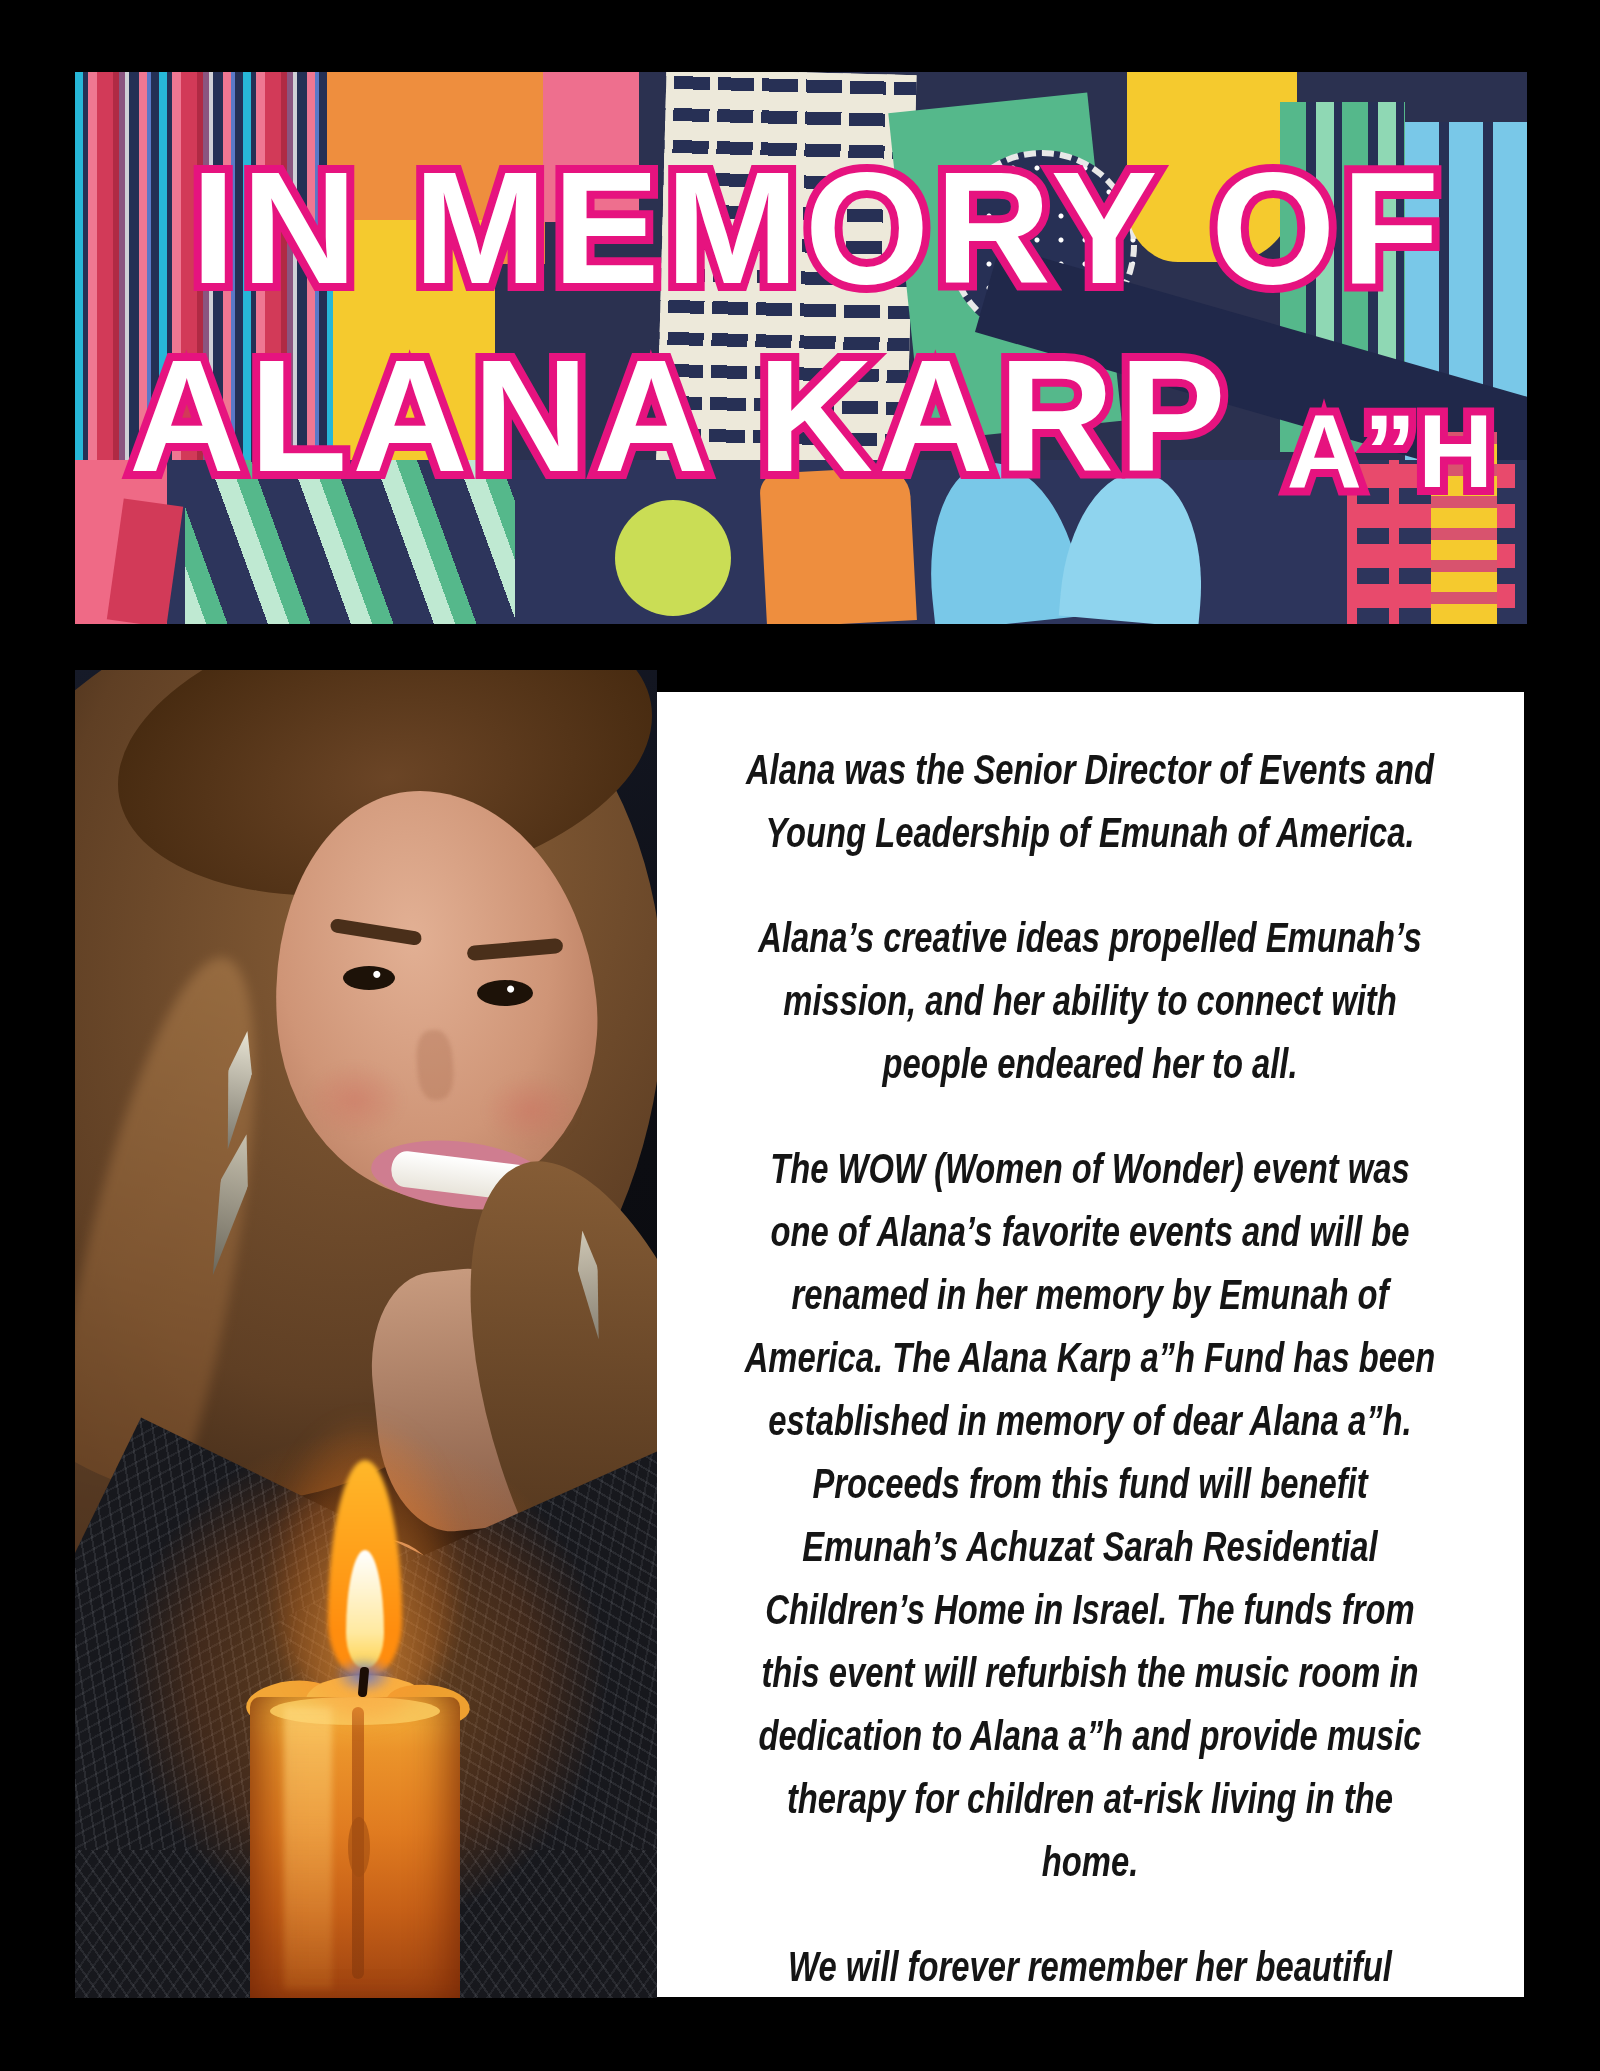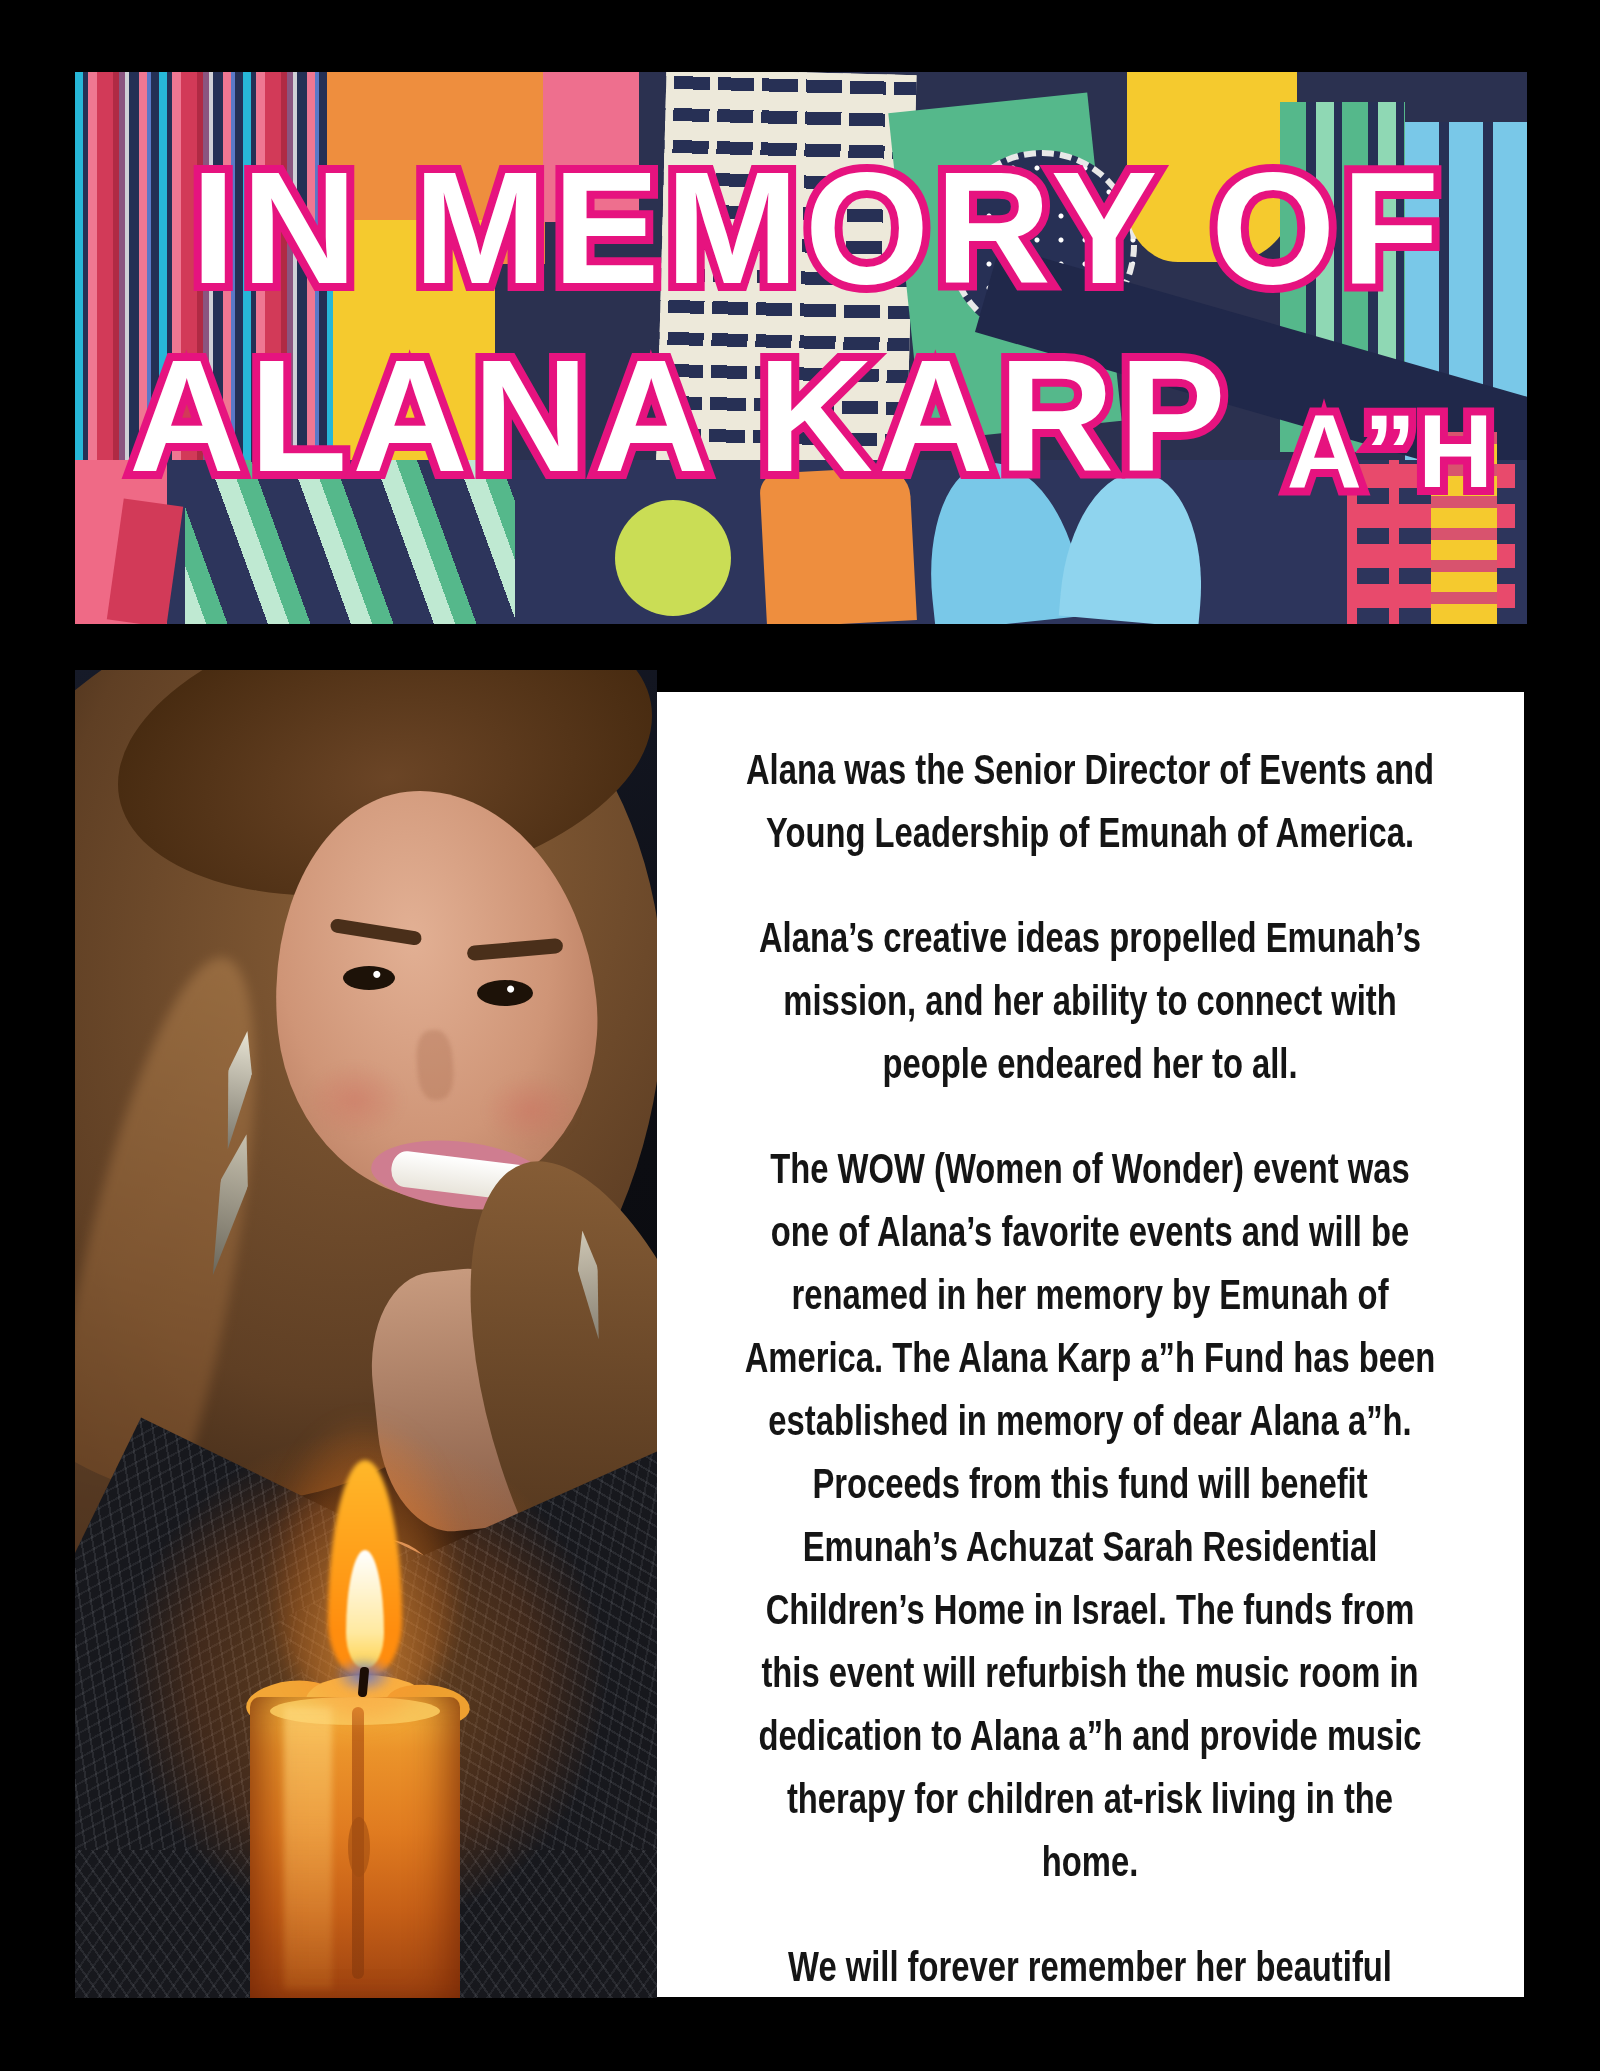--- a/index.html
+++ b/index.html
@@ -126,21 +126,21 @@
     border-radius:50% 50% 42% 42% / 75% 75% 25% 25%;
     background:linear-gradient(180deg,#ffb82a,#ff8d0e 80%); }
   .flame-inner { left:36px; top:120px; width:38px; height:118px; filter:blur(1px);
     border-radius:50% 50% 45% 45% / 70% 70% 30% 30%;
     background:linear-gradient(#ffffff,#ffe9a0 70%,#ffd24e); }
   .flame-blue { left:24px; top:226px; width:60px; height:38px; filter:blur(3px); border-radius:50%;
     background:radial-gradient(rgba(70,110,230,.8), rgba(70,110,230,0) 70%); }
   .wick { left:49px; top:237px; width:9px; height:30px; border-radius:4px; background:#1c0d05; transform:rotate(5deg); }
 
   
-  .panel { position:absolute; left:657px; top:692px; width:867px; height:1305px; background:#ffffff; overflow:hidden; }
+  .panel { position:absolute; left:657px; top:692px; width:867px; height:1305px; background:#ffffff; overflow:hidden;font-style:italic; }
   .panel-text { width:900px; margin-left:82px; padding-top:46px;
     transform:scaleX(0.78); transform-origin:top left;
     color:#151515; font-weight:700; font-size:42px; line-height:63px; text-align:center; }
   .panel-text p { margin:0 0 42px 0; }
   .panel-text p:last-child { margin-bottom:0; }
 </style>
 </head>
 <body>
 
 <div class="page">

